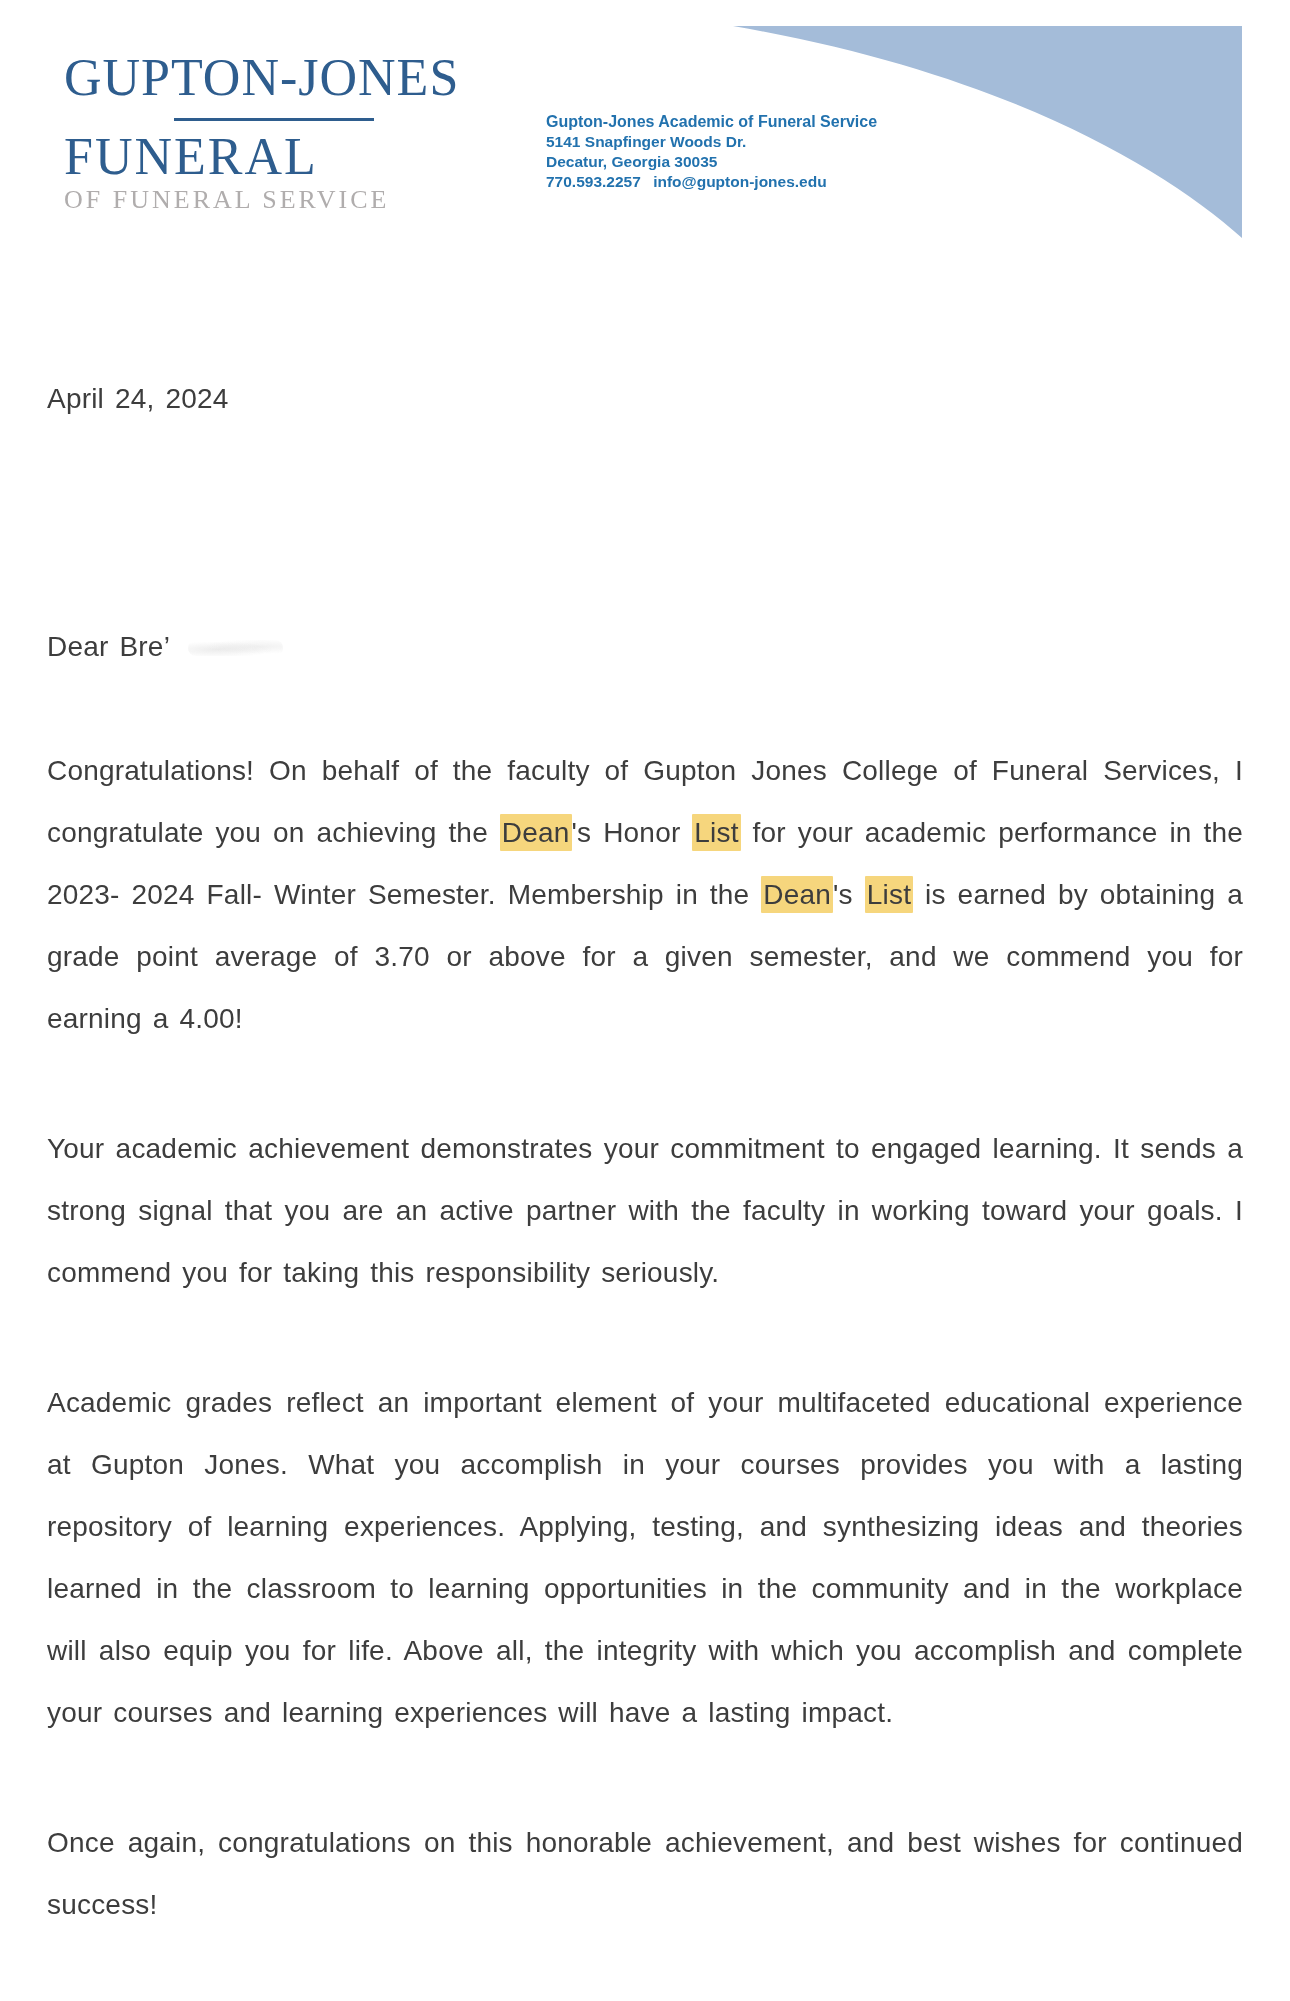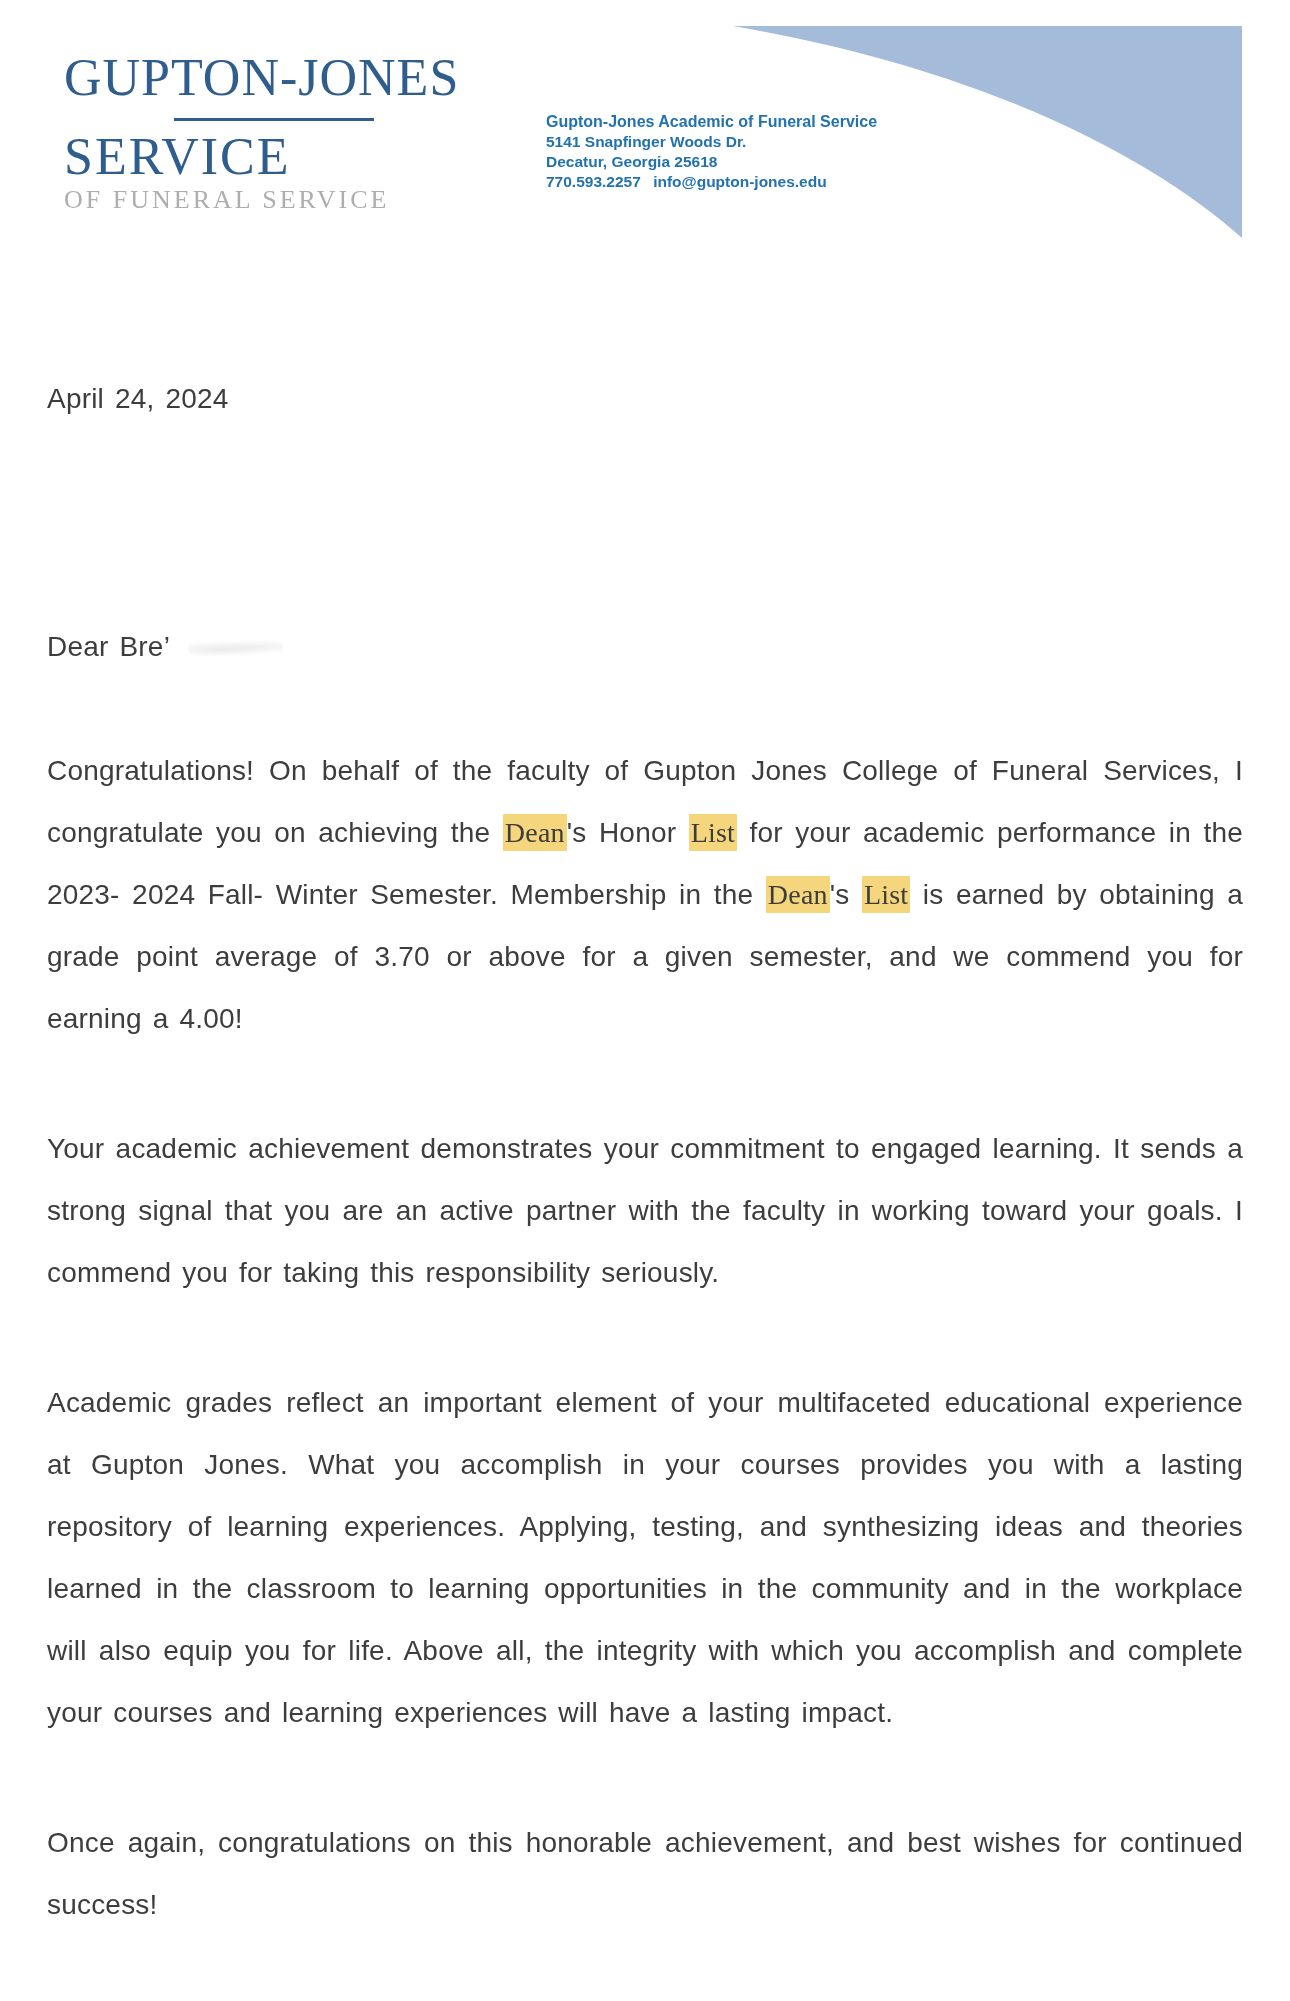--- a/index.html
+++ b/index.html
@@ -39,49 +39,49 @@
     position:absolute;left:47px;right:47px;top:368px;
     color:var(--body_text);font-size:28px;line-height:62px;
     letter-spacing:0.2px;word-spacing:3px;
   }
   .letter p{text-align:justify;text-align-last:left;}
   .date-line{margin-bottom:186px;}
   .salutation{margin-bottom:62px;}
   .body-para{margin-bottom:68px;}
   mark{
     background:var(--highlight);color:inherit;
-    padding:3px 2px;border-radius:1px;font-family:Liberation Serif, serif;
+    padding:3px 2px;border-radius:1px;
   }
   .smudge{
     display:inline-block;width:95px;height:16px;margin-left:18px;vertical-align:baseline;
     border-radius:8px;
     background:
       radial-gradient(ellipse at 30% 60%, rgba(170,170,170,.22), transparent 60%),
       radial-gradient(ellipse at 78% 40%, rgba(170,170,170,.16), transparent 55%);
   }
 </style>
 </head>
 <body>
 
 <svg class="swoosh" viewBox="0 0 1290 260" xmlns="http://www.w3.org/2000/svg" aria-hidden="true">
   <path d="M 733 26 L 1242 26 L 1242 238 C 1160 165 1000 72 733 26 Z"></path>
 </svg>
 
 <header>
   <div class="logo">
     <div class="name">GUPTON-JONES</div>
     <div class="rule"></div>
-    <div class="college">SERVICE</div>
+    <div class="college">FUNERAL</div>
     <div class="tagline">OF FUNERAL SERVICE</div>
   </div>
 
   <div class="contact">
     <div class="org">Gupton-Jones Academic of Funeral Service</div>
     <div>5141 Snapfinger Woods Dr.</div>
-    <div>Decatur, Georgia 25618</div>
+    <div>Decatur, Georgia 30035</div>
     <div class="phone-row">
       <span>770.593.2257</span>
       <span class="email">info@gupton-jones.edu</span>
     </div>
   </div>
 </header>
 
 <main class="letter">
   <p class="date-line">April 24, 2024</p>
   <p class="salutation"><span>Dear Bre’</span><span class="smudge"></span></p>

